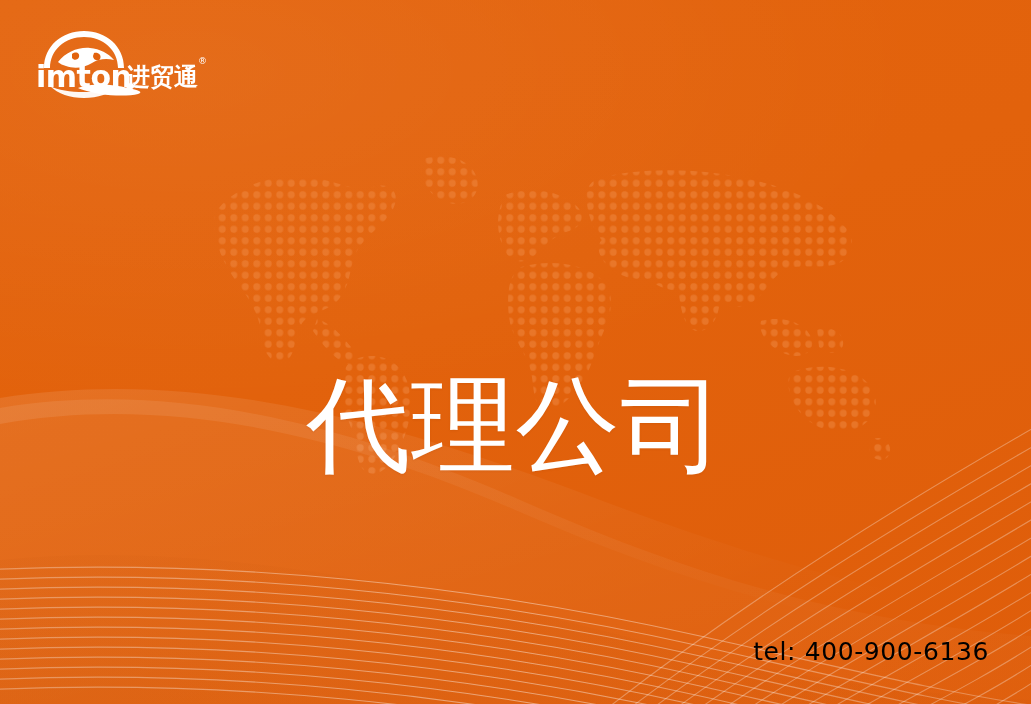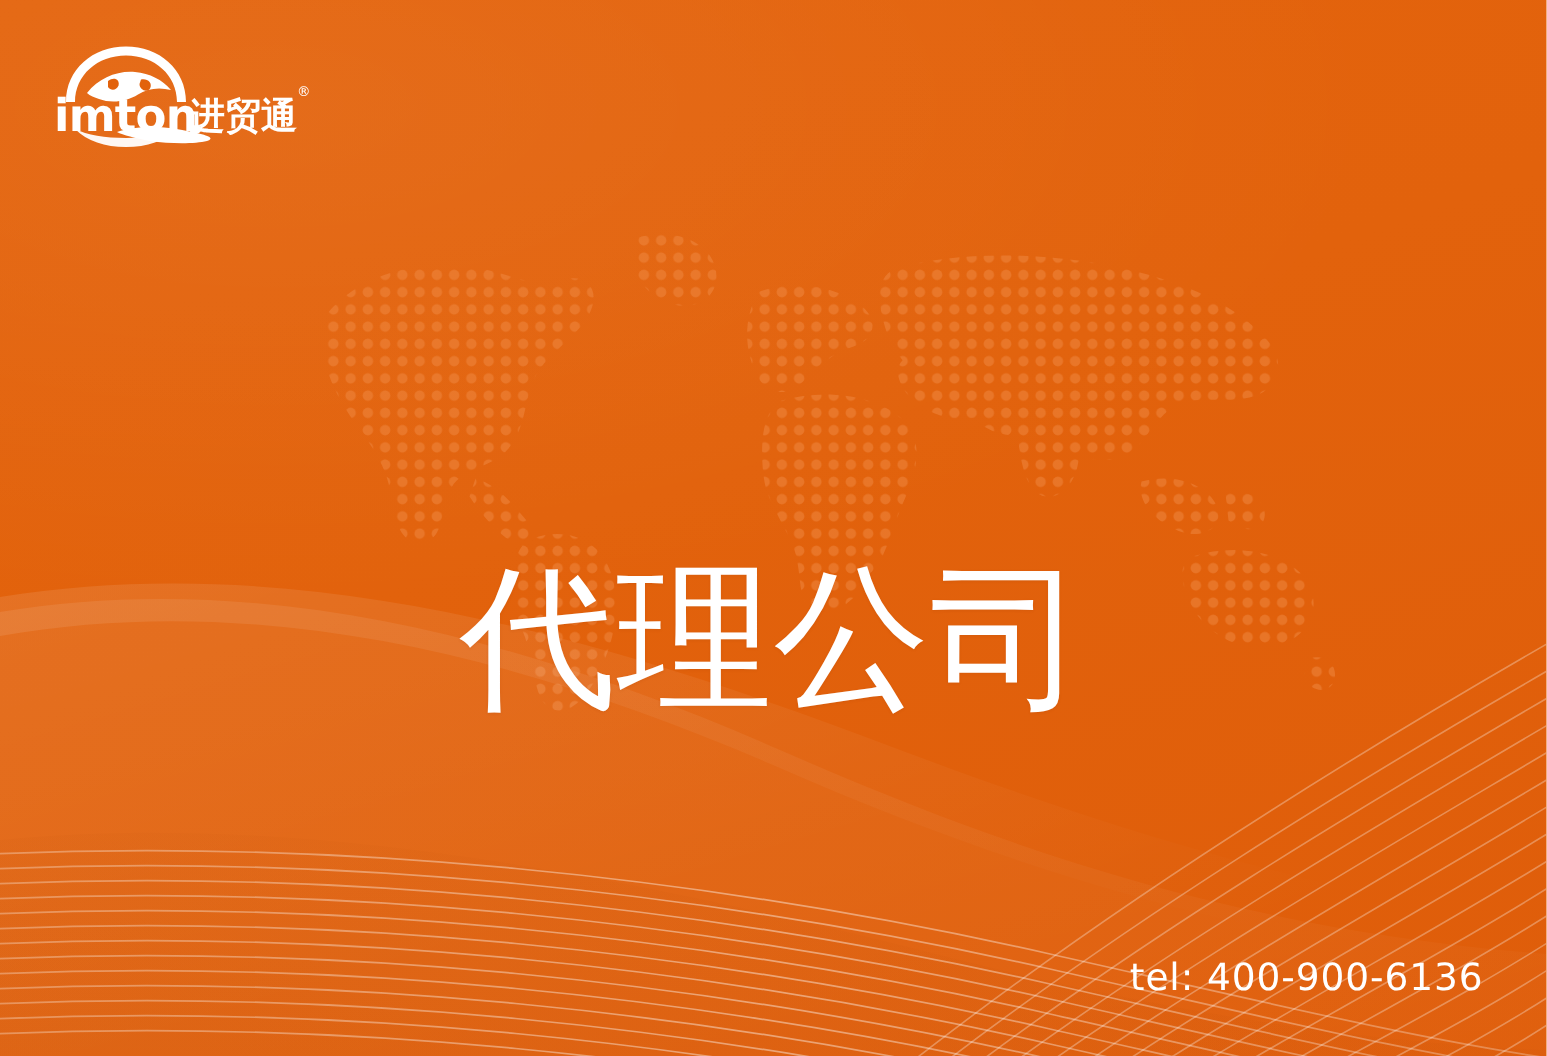--- a/index.html
+++ b/index.html
@@ -87,21 +87,21 @@
     white-space: pre-line;
     text-shadow: 0 1px 2px rgba(140,55,0,0.13);
   }
   .headline .line { display: block; }
 
   
   .tel {
     position: absolute;
     right: 42px;
     bottom: 38px;
-    color: #ffffff;
+    color: #000000;
     font-family: "DejaVu Sans", "Liberation Sans", sans-serif;
     font-size: 25px;
     font-weight: 400;
     letter-spacing: 0.6px;
     white-space: nowrap;
   }
 </style>
 </head>
 <body>
 

